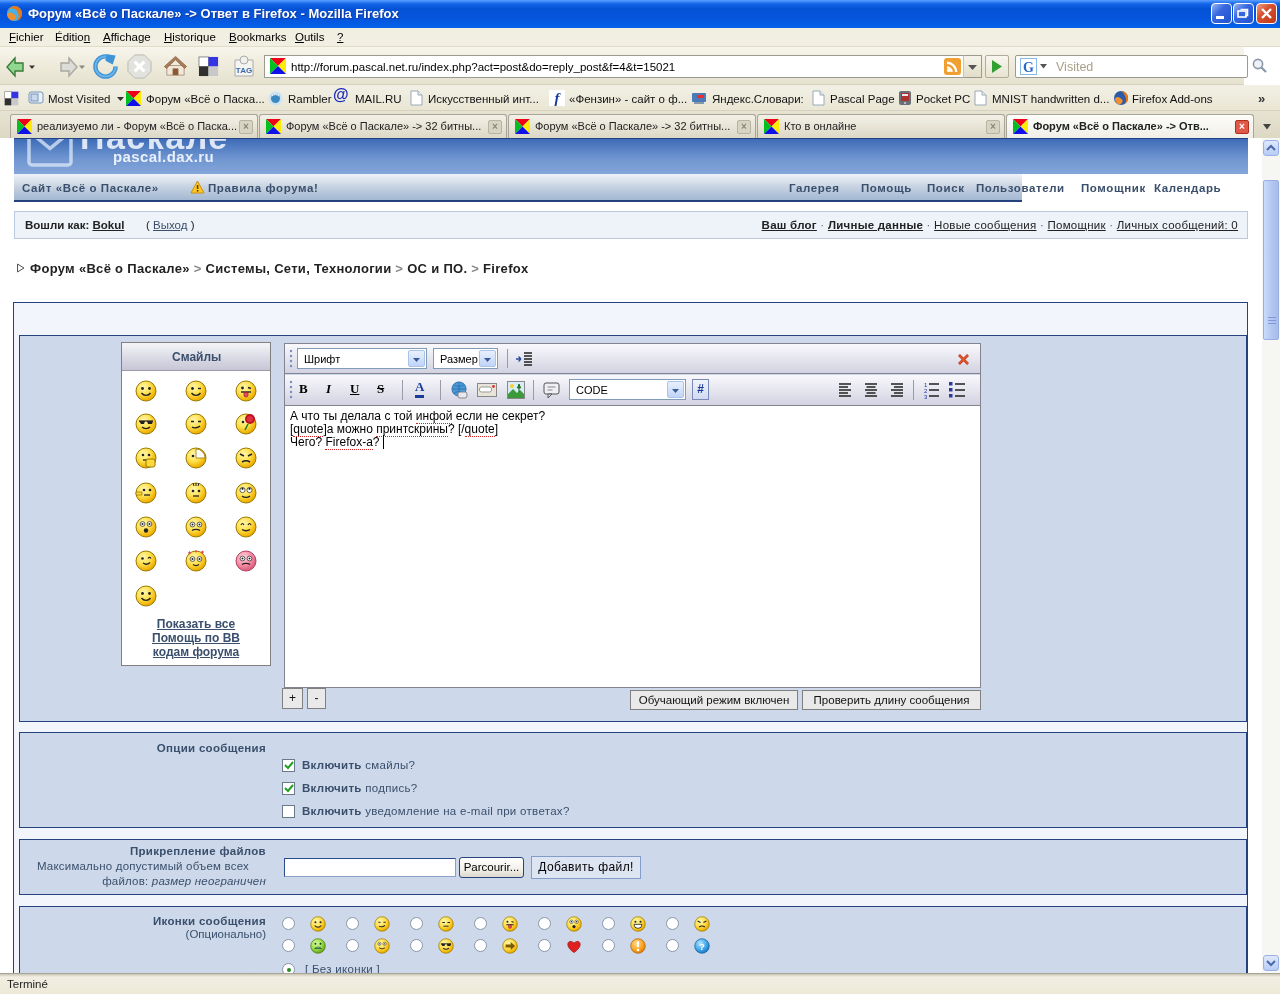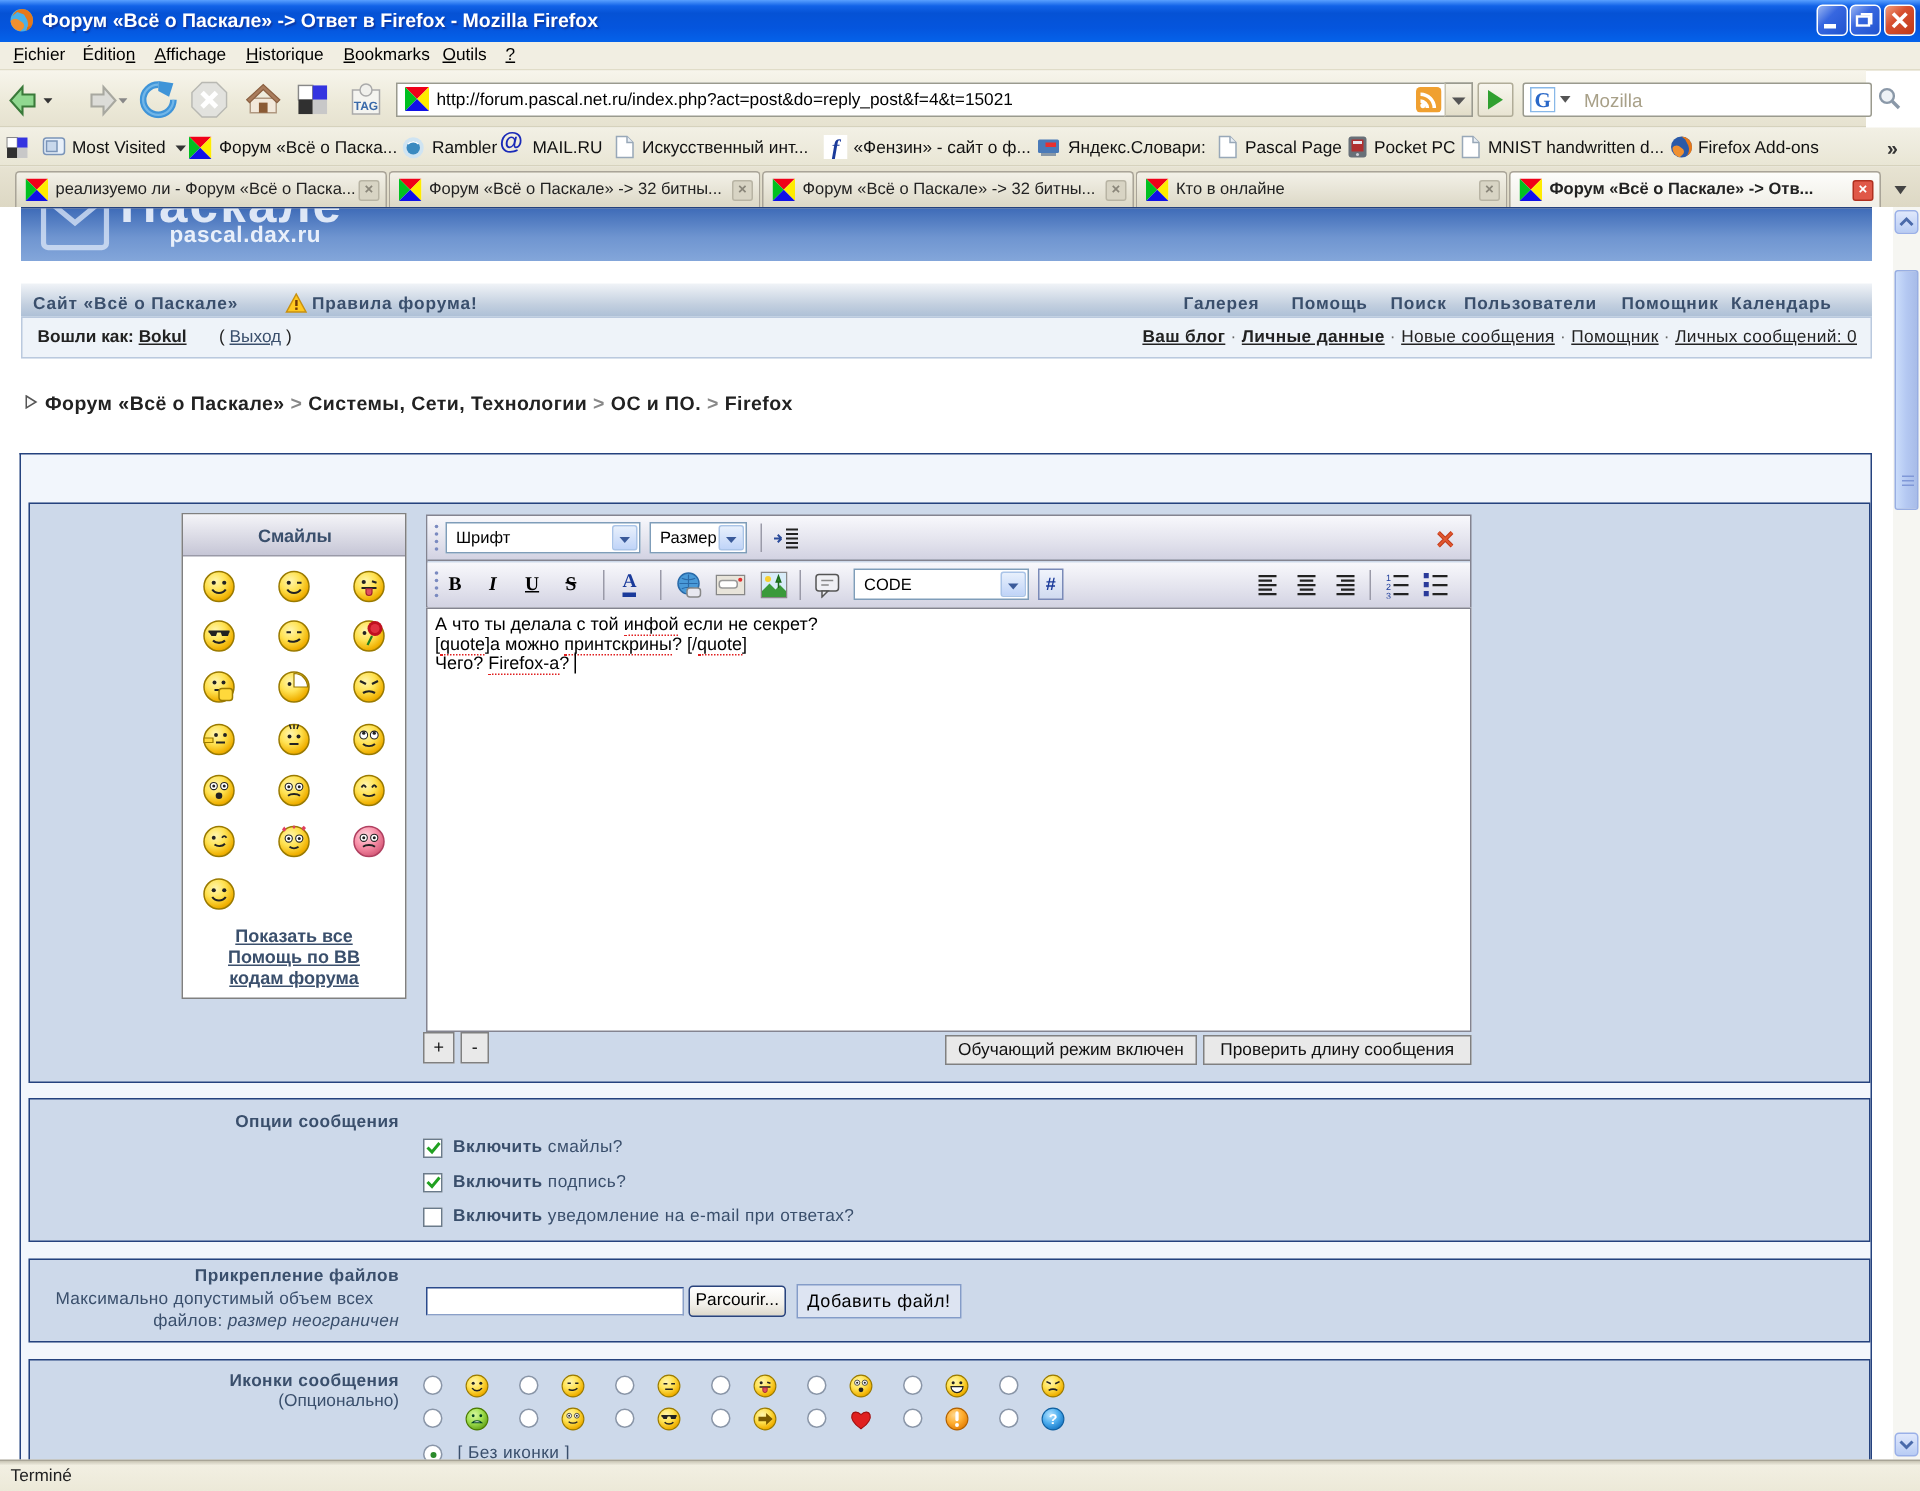--- a/index.html
+++ b/index.html
@@ -14,21 +14,21 @@
 #menubar span{position:absolute;top:3px}
 #navbar{position:absolute;left:0;top:47px;width:1244px;height:38px;background:linear-gradient(to bottom,#f7f5ec,#ece9d8 60%,#e6e2d0);border-bottom:1px solid #d6d2bd}
 #bmbar{position:absolute;left:0;top:85px;width:1280px;height:26px;background:linear-gradient(to bottom,#f2f0e5,#e9e6d5);border-bottom:1px solid #d6d2bd;font-size:12px;color:#111}
 .bmi{position:absolute;top:6px;height:16px;line-height:16px;white-space:nowrap;font-size:11.5px}
 #tabbar{position:absolute;left:0;top:111px;width:1280px;height:27px;background:linear-gradient(to bottom,#e7e3d2,#ddd8c4)}
 .tab{position:absolute;top:3px;height:24px;border:1px solid #a9a498;border-bottom:none;border-radius:3px 3px 0 0;background:linear-gradient(to bottom,#f3f1e8,#dcd8c6);font-size:11px;color:#222}
 .tab.active{background:linear-gradient(to bottom,#fdfdfb,#f0eee6);font-weight:bold}
 .tclose{position:absolute;right:4px;top:5px;width:14px;height:14px;border-radius:2px;background:#d8d4c4;border:1px solid #b8b4a4;color:#8a867a;font-size:10px;line-height:12px;text-align:center;font-weight:bold}
 #page{position:absolute;left:0;top:138px;width:1262px;height:835px;background:#fff;overflow:hidden;font-size:11px}
 #logo{position:absolute;left:14px;top:0;width:1234px;height:36px;background:linear-gradient(to bottom,#3f6cb8,#6f95d0 55%,#83a6da);border-top:1px solid #25427e;overflow:hidden}
-#fnav{position:absolute;left:14px;top:51px;width:1234px;height:28px;background:linear-gradient(to bottom,#f0f3f7,#c2cfdf 55%,#a3b8d2);border-bottom:2px solid #25427e;color:#3a4f6c;font-weight:bold;font-size:11.5px}
+#fnav{position:absolute;left:14px;top:36px;width:1008px;height:28px;background:linear-gradient(to bottom,#f0f3f7,#c2cfdf 55%,#a3b8d2);border-bottom:2px solid #25427e;color:#3a4f6c;font-weight:bold;font-size:11.5px}
 #ustrip{position:absolute;left:14px;top:73px;width:1234px;height:28px;background:#eef3f9;border:1px solid #bac9de;font-size:11.5px;color:#222}
 #crumb{position:absolute;left:14px;top:123px;height:14px;font-size:13px;color:#222;font-weight:bold;letter-spacing:.3px}
 #main{position:absolute;left:13px;top:164px;width:1235px;height:675px;border:1px solid #25427e;border-bottom:none;background:#f2f6fc}
 #maintitle{position:absolute;left:1px;top:1px;width:1233px;height:26px;background:linear-gradient(to bottom,#8ba6d3 0%,#7392c5 15%,#6787bd 55%,#5d81b9 100%)}
 #maintitle span{position:absolute;left:14px;top:6px;color:#fff;font-weight:bold;font-size:12.5px;letter-spacing:.4px}
 .sect{position:absolute;left:5px;width:1228px;border:1px solid #25427e;background:#cdd9ea}
 .nv{color:#3a4f6c}
 .ed{position:absolute;background:linear-gradient(to bottom,#f8f8fc,#e4e4ee 55%,#d2d2e2)}
 .tbtn{position:absolute;border:1px solid #808080;background:#e9e9e9;text-align:center;font-size:12px;color:#111}
 .xpcombo{position:absolute;background:#fff;border:1px solid #7f9db9;font-size:11px;color:#000}
@@ -156,21 +156,21 @@
         <path d="M6 4l10 6.5L6 17z" fill="#30a030"></path>
       </svg></div>
  <div class="abs" style="left:1015px;top:8px;width:233px;height:23px;background:#fff;border:1px solid #9a9a8e;border-radius:2px"></div>
  <svg class="abs" style="left:1020px;top:11px" width="17" height="17">
       <rect x="0.5" y="0.5" width="16" height="16" fill="#fff" stroke="#88b8e8"></rect>
       <text x="8.5" y="13.5" font-size="14" font-weight="bold" fill="#2a68c8" text-anchor="middle" font-family="Liberation Serif">G</text>
     </svg>
  <svg class="abs" style="left:1039px;top:16px" width="10" height="8">
       <path d="M1 1h7l-3.5 4.5z" fill="#555"></path>
     </svg>
- <div class="abs" style="left:1056px;top:13px;font-size:12.5px;color:#a8a088">Mozilla</div>
+ <div class="abs" style="left:1056px;top:13px;font-size:12.5px;color:#a8a088">Visited</div>
  <svg class="abs" style="left:1251px;top:10px" width="18" height="18" viewBox="0 0 18 18">
       <circle cx="7" cy="7" r="4.6" fill="#eef2f6" stroke="#8a98a8" stroke-width="1.6"></circle>
       <path d="M10.5 10.5l4.5 4.5" stroke="#8a98a8" stroke-width="2.2"></path>
     </svg>
 </div>
 <div id="bmbar">
 <svg class="abs" style="left:4px;top:6px" width="15" height="15" viewBox="0 0 22 22">
       <rect x="1" y="1" width="10" height="10" fill="#fff" stroke="#888"></rect>
       <rect x="11" y="1" width="10" height="10" fill="#3434e0"></rect>
       <rect x="1" y="11" width="10" height="10" fill="#303030"></rect>

